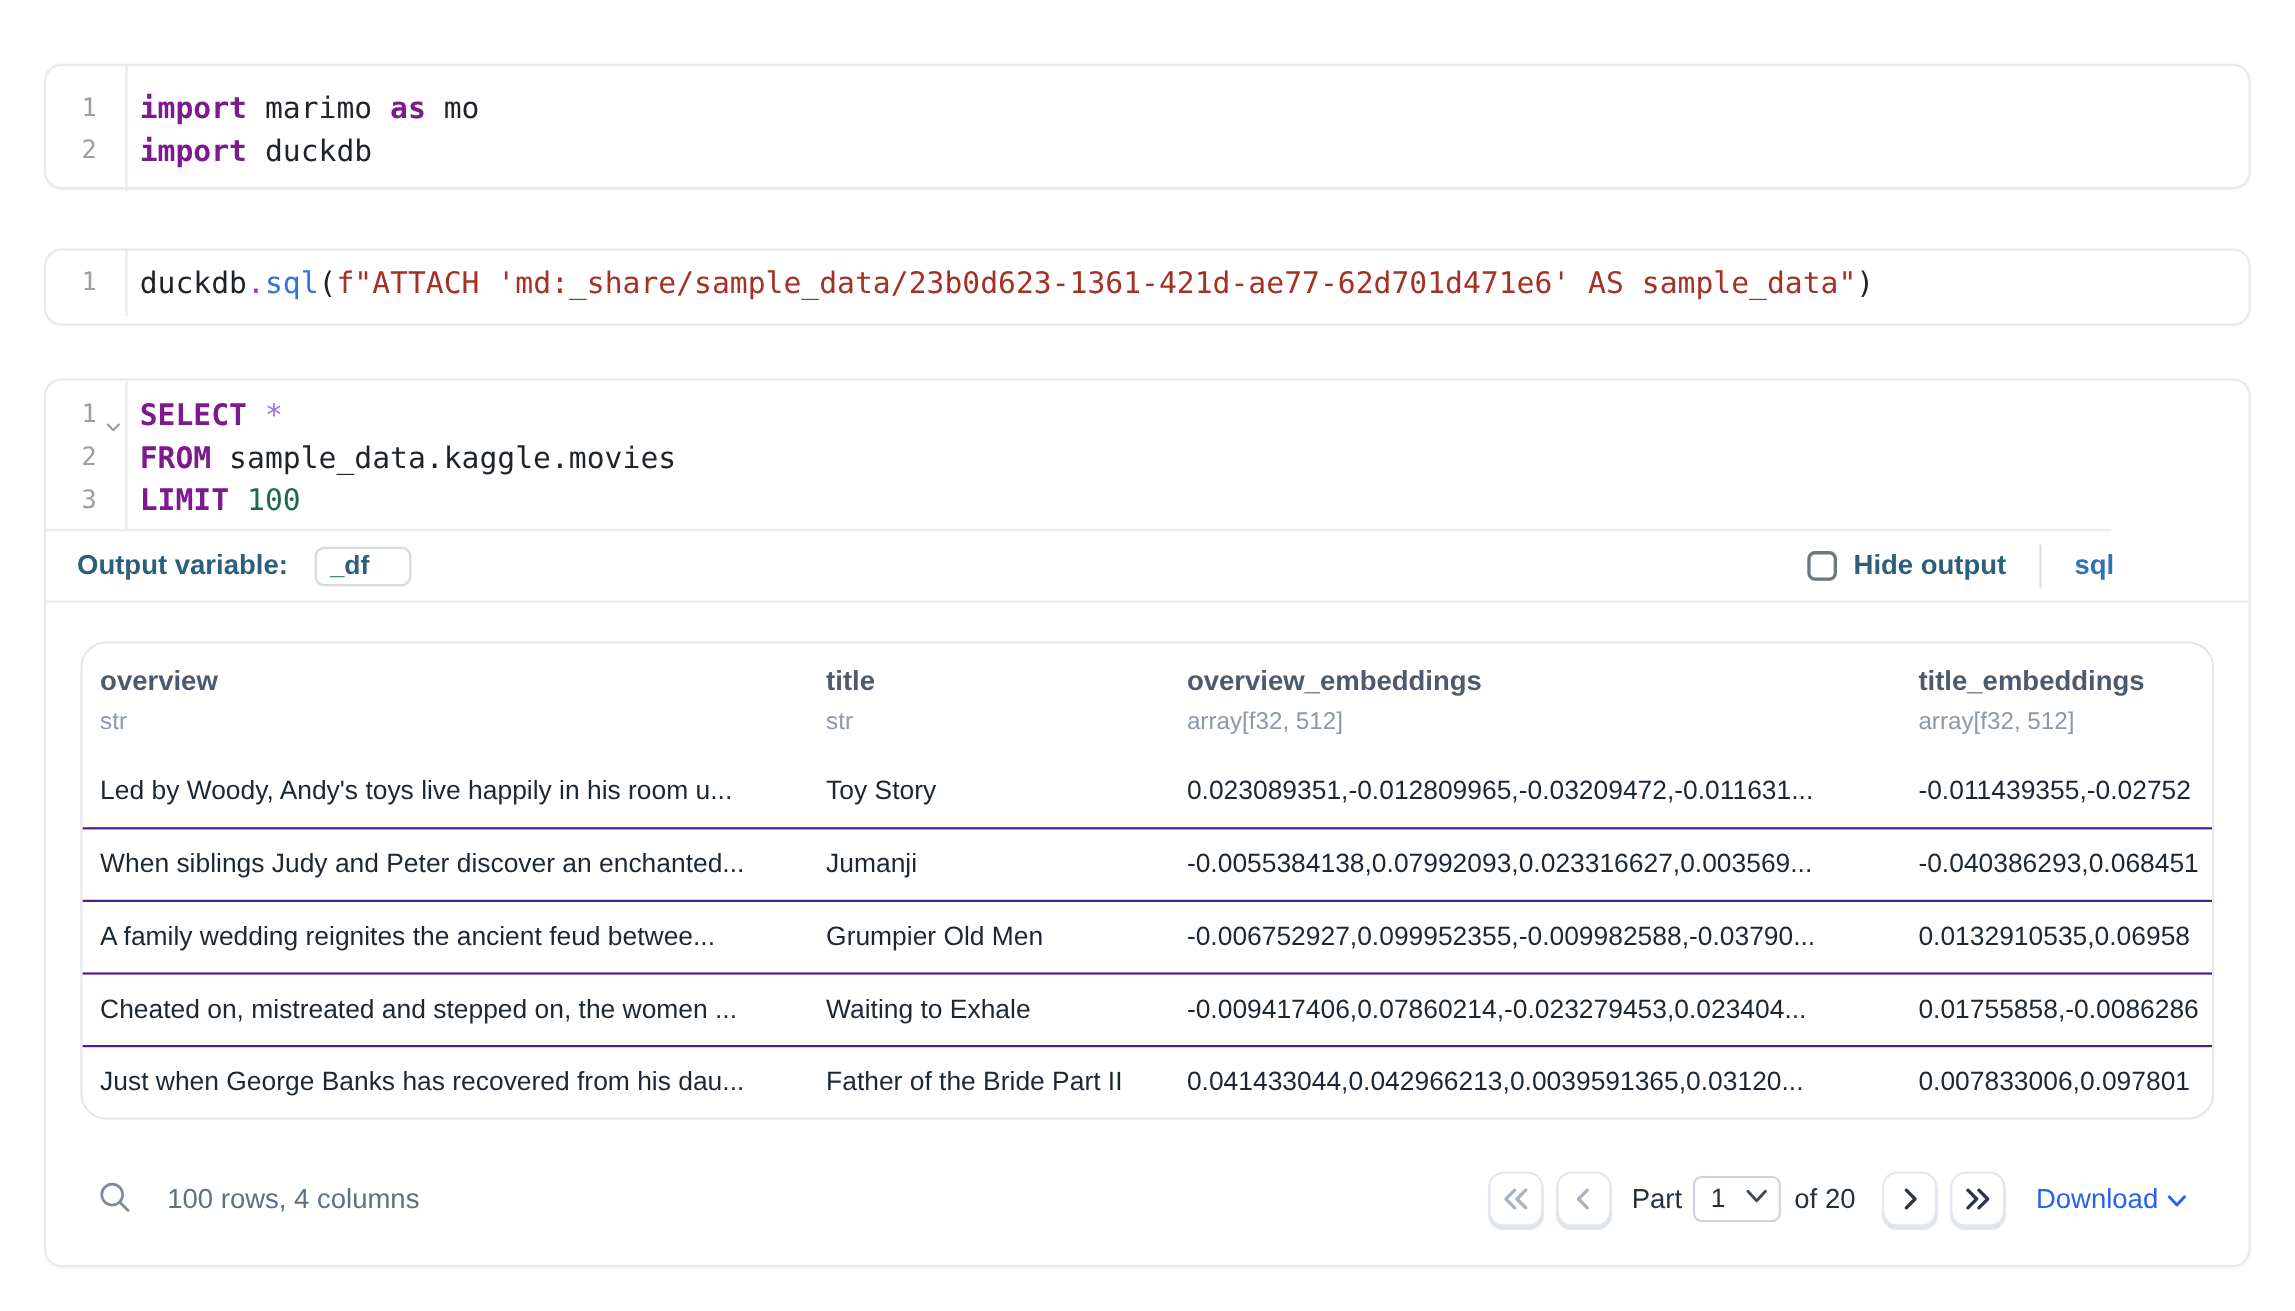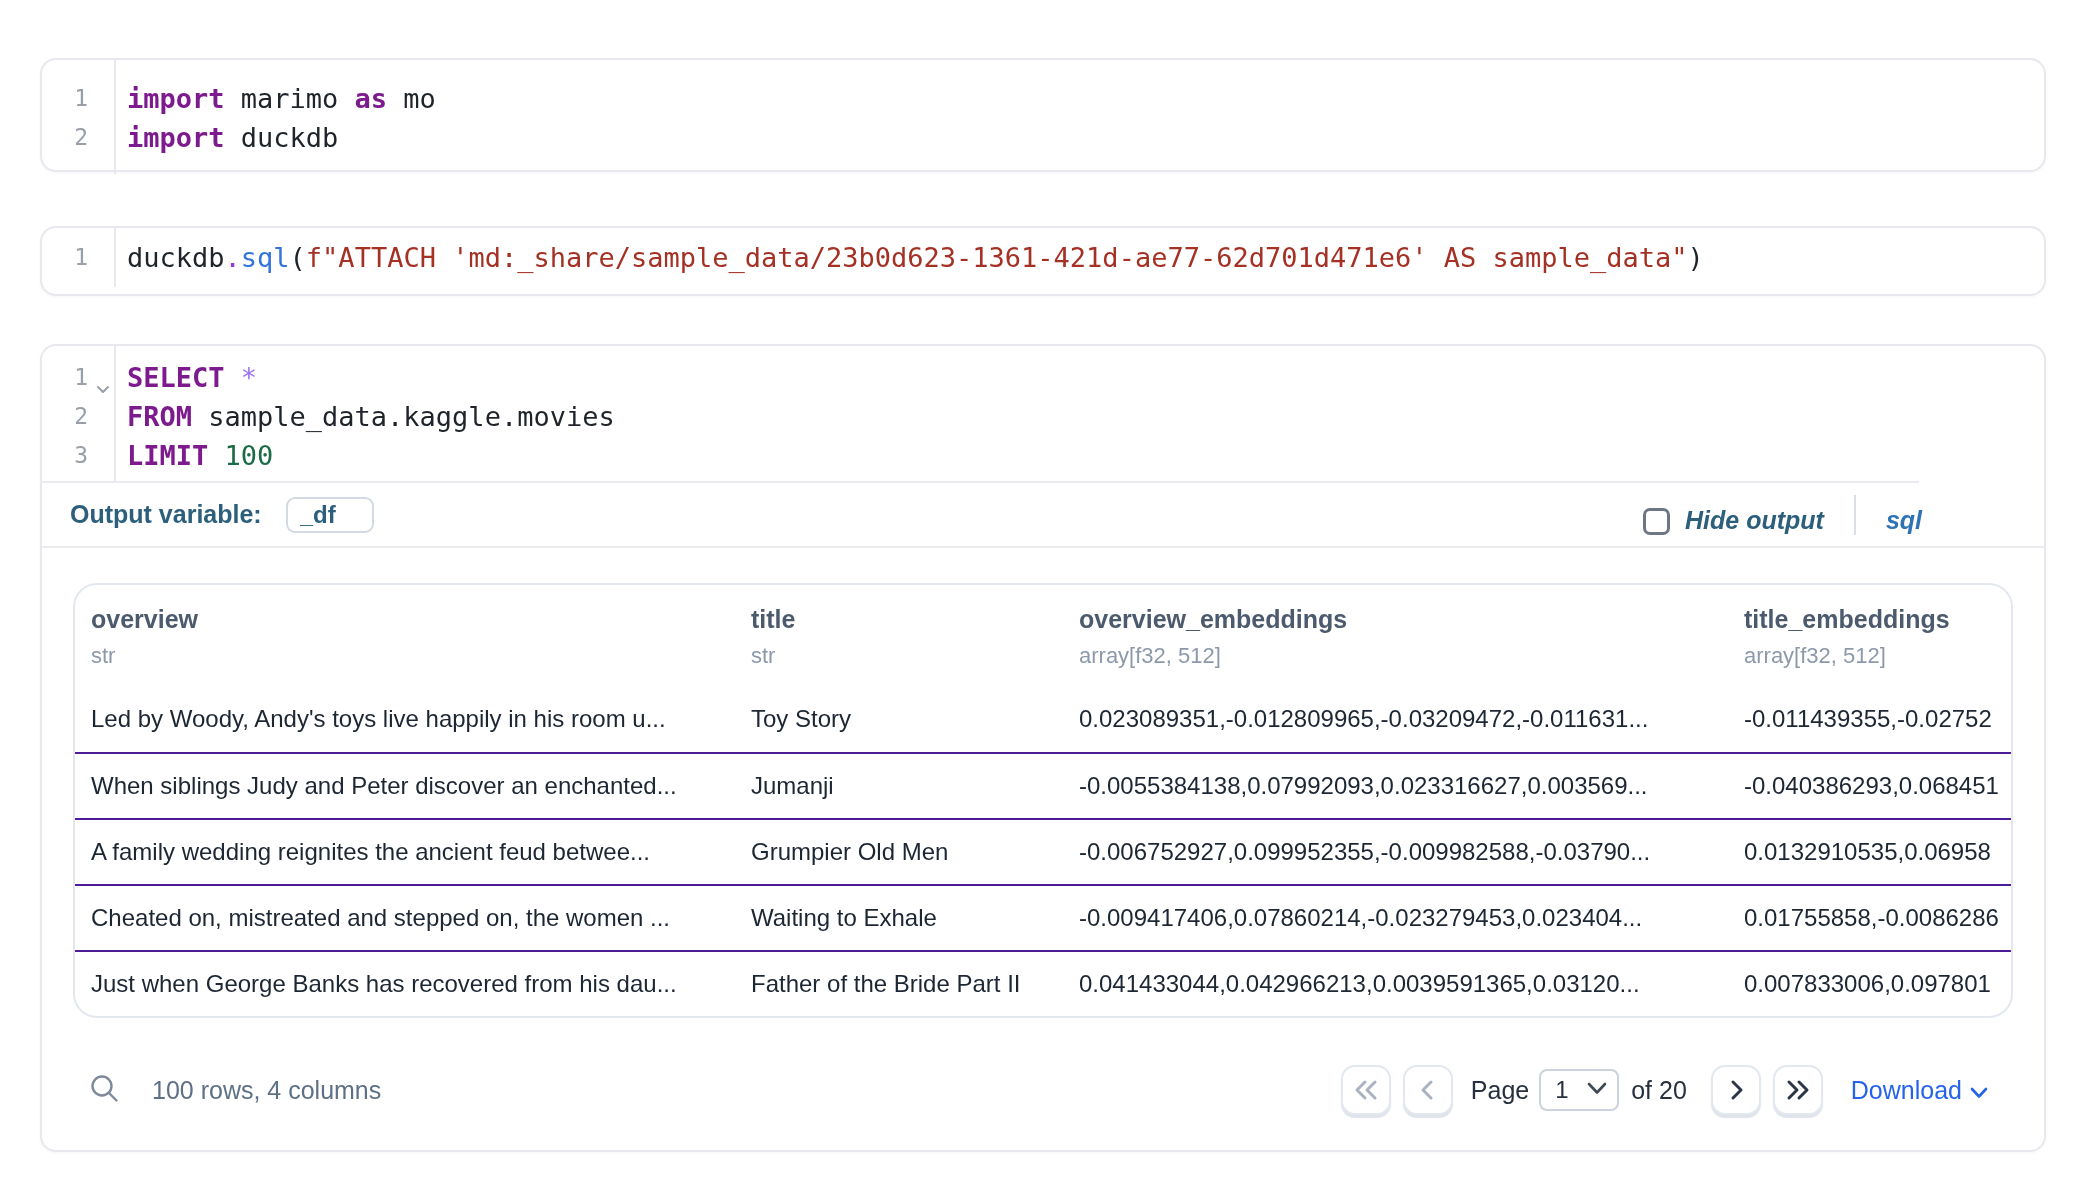--- a/index.html
+++ b/index.html
@@ -36,21 +36,21 @@
 
   .hrule { height:2px; background:#e9ebef; }
   #editor-rule { width:1877px; }
 
   .outbar { height:65px; display:flex; align-items:center; padding:0 122px 0 28px;
             border-bottom:2px solid #e9ebef; }
   .outbar-label { font-size:25px; font-weight:bold; color:#2c5f7c; }
   .outvar-input { margin-left:24px; width:88px; height:36px; border:2px solid #d3dae3;
             border-radius:9px; font-family:"Liberation Sans",sans-serif; font-size:24px;
             font-weight:bold; color:#2c5f7c; padding:0 12px; outline:none; background:#fff; }
-  .outbar-right { margin-left:auto; display:flex; align-items:flex-end;font-style:italic; }
+  .outbar-right { margin-left:auto; display:flex; align-items:center; }
   .checkbox { width:27px; height:27px; border:3px solid #6e7683; border-radius:7px;
             background:#fff; cursor:pointer; }
   .hide-label { margin-left:15px; font-size:25px; font-weight:bold; color:#2c5f7c; cursor:pointer; }
   .vdiv { width:2px; height:40px; background:#dbe0e8; margin:0 30px; }
   .lang-label { font-size:25px; font-weight:bold; color:#2f72b5; }
 
   .dtable { margin:35px 31px 0; border:2px solid #e3e8ef; border-radius:24px;
             overflow:hidden; background:#fff; }
   .thead { display:flex; padding:20px 0 0 16px; height:101px; }
   .th { padding-right:10px; overflow:hidden; cursor:pointer; }
@@ -199,21 +199,21 @@
           </svg>
         </span>
       </button>
       <button class="pbtn" disabled="">
         <span>
           <svg width="22" height="22" viewBox="0 0 22 22" fill="none">
             <polyline points="14,3 6,11 14,19" stroke="#aab2c0" stroke-width="3" stroke-linecap="round" stroke-linejoin="round"></polyline>
           </svg>
         </span>
       </button>
-      <span class="page-label">Page</span>
+      <span class="page-label">Part</span>
       <div class="page-select">
         <span class="pval">1</span>
         <span>
           <svg width="20" height="13" viewBox="0 0 20 13" fill="none">
             <polyline points="2,2 10,10.5 18,2" stroke="#3e4856" stroke-width="2.6" stroke-linecap="round" stroke-linejoin="round"></polyline>
           </svg>
         </span>
       </div>
       <span class="page-of">of 20</span>
       <button class="pbtn">

